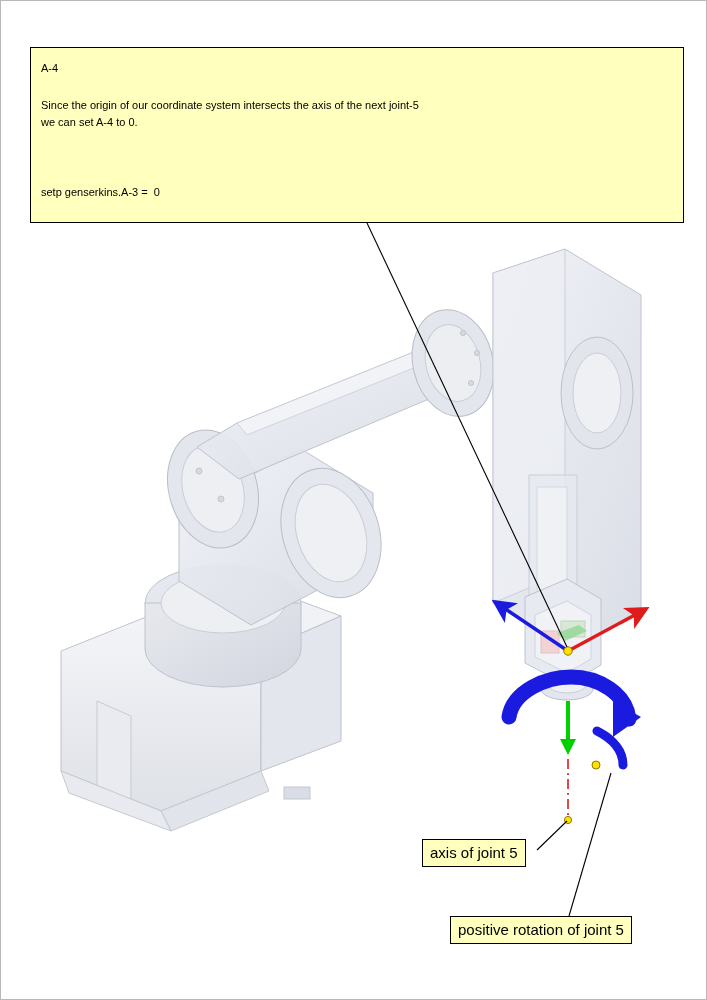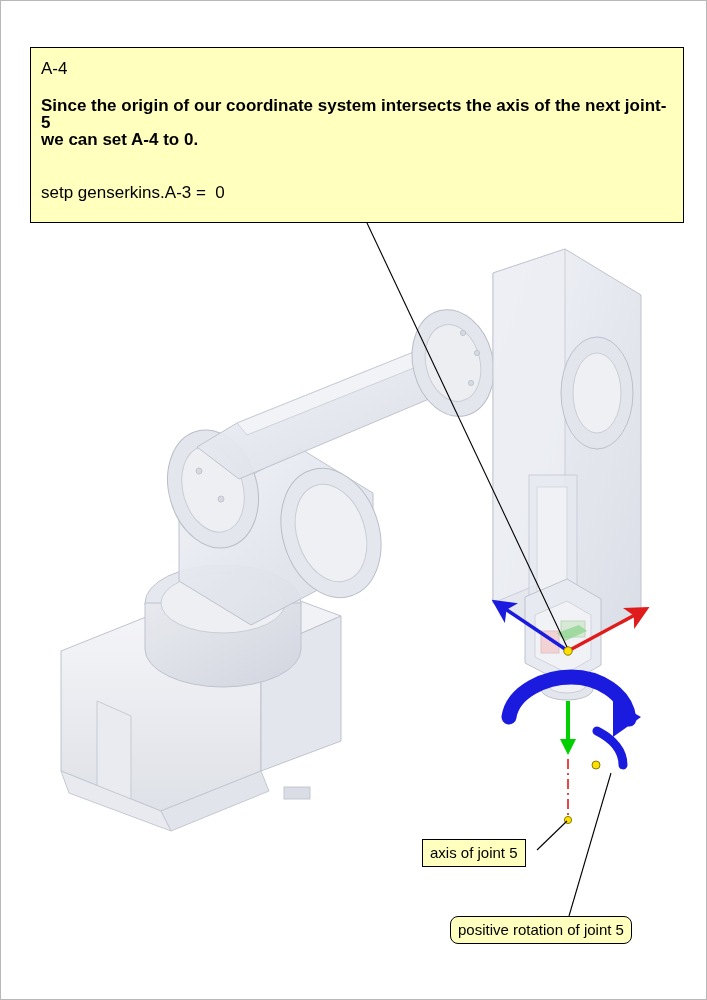--- a/index.html
+++ b/index.html
@@ -29,27 +29,27 @@
     left: 29px;
     top: 46px;
     width: 654px;
     height: 176px;
     background: #ffffbe;
     border: 1px solid #000000;
     box-sizing: border-box;
     padding: 12px 10px 10px 10px;
   }
   #note-box .note-line {
-    font-size: 17px;
+    font-size: 11px;
     line-height: 17px;
     color: #000000;
     white-space: pre-wrap;
   }
   #note-title { margin-bottom: 20px; }
-  #note-body  { margin-bottom: 4px; font-weight: bold; }
+  #note-body  { margin-bottom: 4px; }
   #note-code  { position: absolute; left: 10px; top: 136px; }
 
   
   #canvas {
     position: absolute;
     left: 0; top: 0;
     width: 707px;
     height: 1000px;
   }
 
@@ -59,21 +59,21 @@
     background: #ffffbe;
     border: 1px solid #000000;
     box-sizing: border-box;
     font-size: 15px;
     line-height: 1;
     color: #000000;
     padding: 5px 7px 6px 7px;
     white-space: nowrap;
   }
   #callout-axis { left: 421px; top: 838px; }
-  #callout-rot  { left: 449px; top: 915px; border-radius: 8px; }
+  #callout-rot  { left: 449px; top: 915px; }
 </style>
 </head>
 <body>
 
 <div id="page">
 
   <div id="note-box">
     <div class="note-line" id="note-title">A-4</div>
     <div class="note-line" id="note-body">Since the origin of our coordinate system intersects the axis of the next joint-5
 we can set A-4 to 0.</div>

